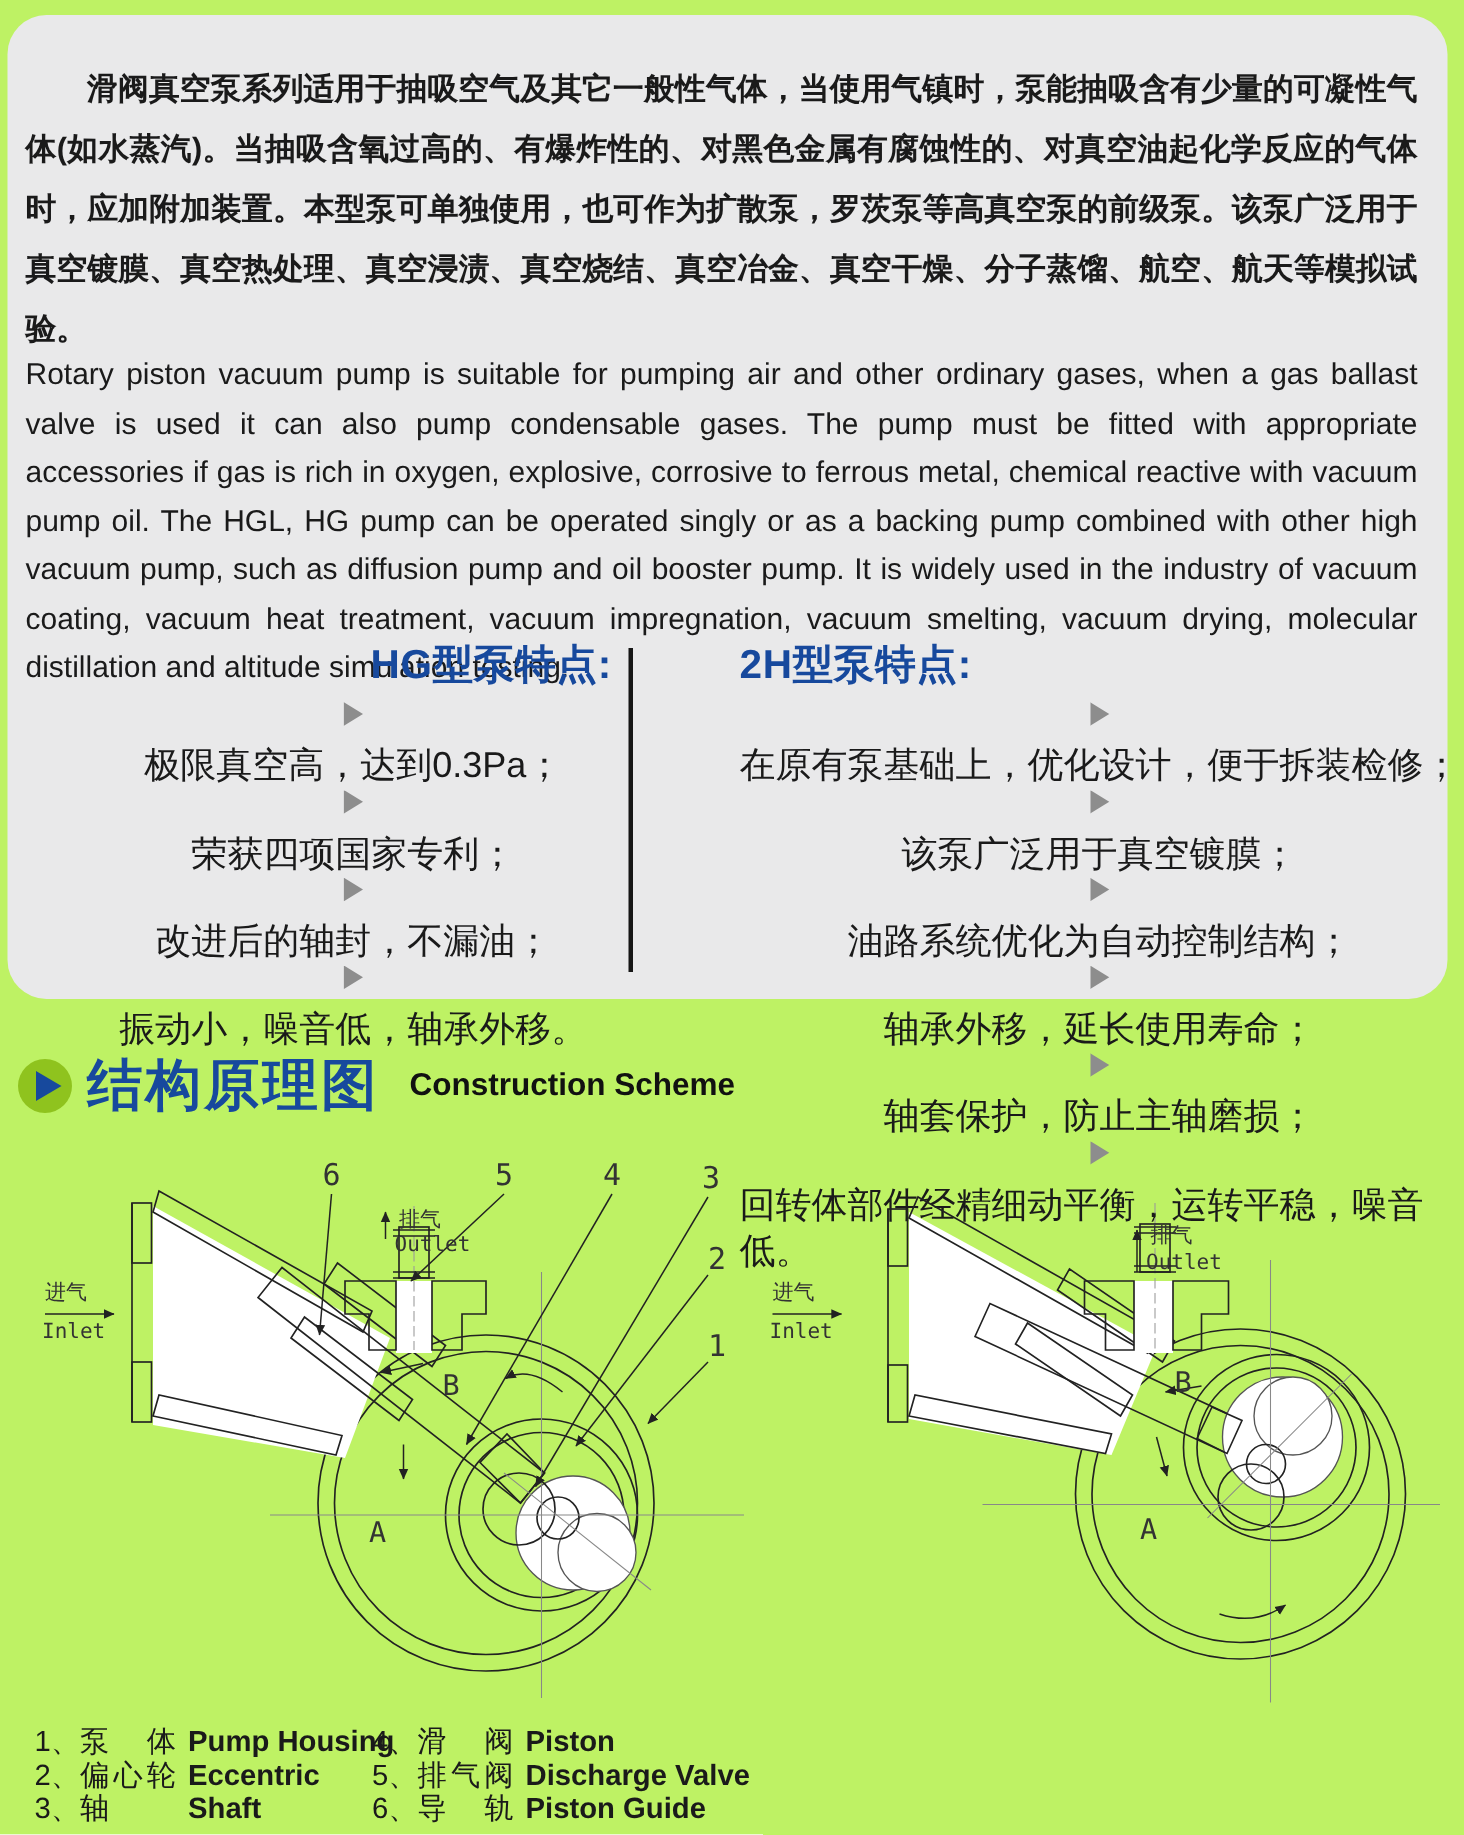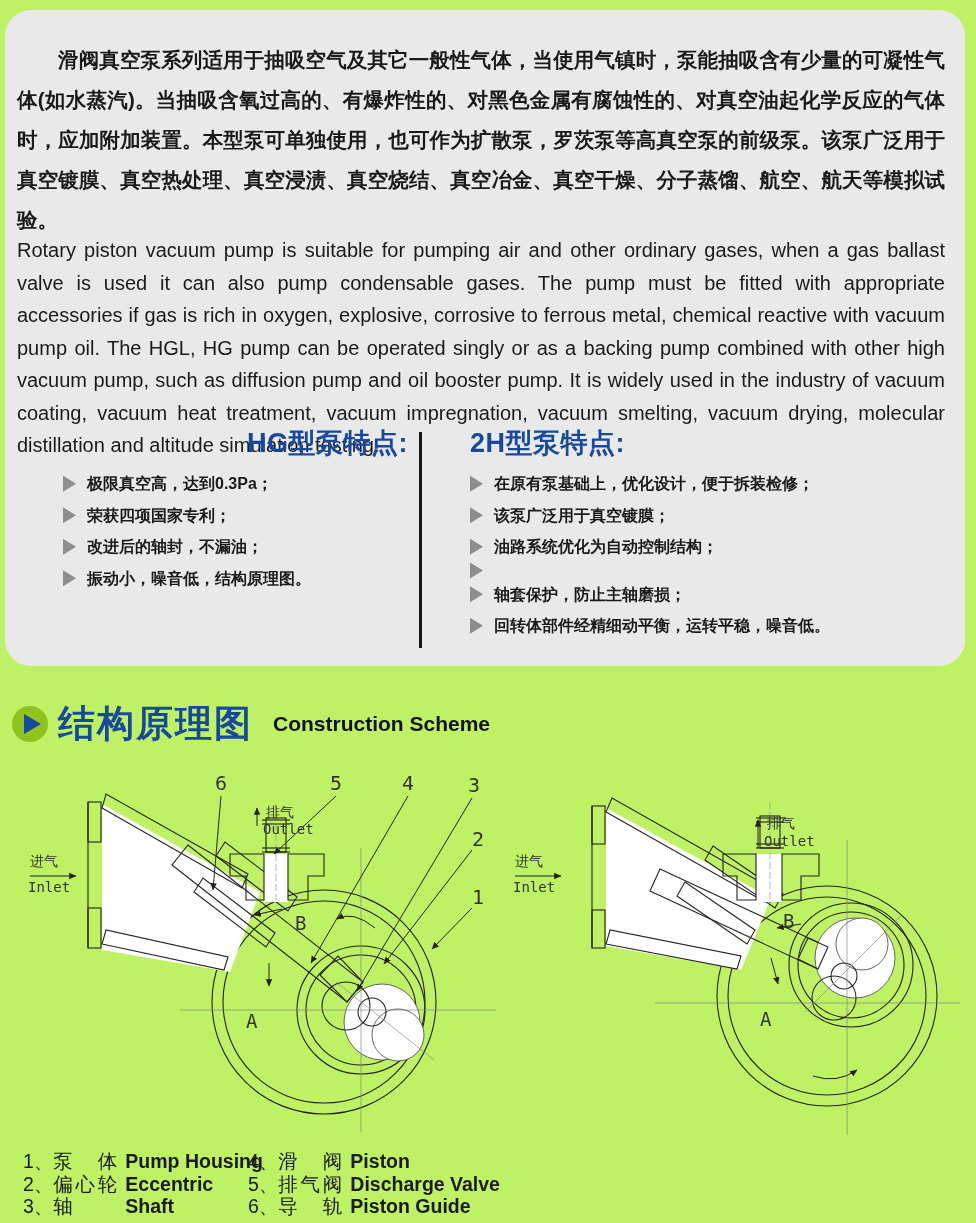--- a/index.html
+++ b/index.html
@@ -12,26 +12,26 @@
   .intro-cn{position:absolute;left:12px;right:20px;top:30px;margin:0;
             font-size:20.5px;font-weight:700;line-height:40px;
             text-align:justify;text-indent:2em;}
   .intro-en{position:absolute;left:12px;right:20px;top:224px;margin:0;
             font-size:20px;font-weight:400;line-height:32.5px;text-align:justify;}
 
   
   .features{position:absolute;left:0;top:418px;width:960px;}
   .feat-col{position:absolute;top:0;}
   .feat-hg{left:58px;width:345px;text-align:right;}
-  .feat-2h{left:465px;width:480px;}
+  .feat-2h{left:488px;width:480px;}
   .feat-title{margin:0 0 10px 0;font-size:27px;line-height:30px;
               color:#17499d;font-weight:700;letter-spacing:.5px;}
   .feat-list{list-style:none;margin:0;padding:0;}
   .feat-item{display:flex;align-items:center;gap:11px;
-             font-size:16px;font-weight:700;line-height:31.5px;}
+             font-size:24px;font-weight:400;line-height:31.5px;flex-direction:column;}
   .tri{width:13px;height:16px;background:#8d8d8d;flex:none;
        clip-path:polygon(0 0,100% 50%,0 100%);}
   .feat-divider{position:absolute;left:414px;top:4px;width:3px;height:216px;background:#161616;}
 
   
   .sec-header{position:absolute;left:12px;top:702px;height:44px;display:flex;align-items:center;}
   .play-icon{width:36px;height:36px;border-radius:50%;background:#8fc31e;position:relative;flex:none;}
   .play-icon::after{content:"";position:absolute;left:12px;top:8px;width:0;height:0;
        border-left:17px solid #17499d;border-top:10px solid transparent;border-bottom:10px solid transparent;}
   .sec-title-cn{font-size:37px;font-weight:700;color:#17499d;margin-left:10px;letter-spacing:2px;white-space:nowrap;}
@@ -78,21 +78,21 @@
           <li class="feat-item">
               <span class="tri"></span>
               <span>荣获四项国家专利；</span>
             </li>
           <li class="feat-item">
               <span class="tri"></span>
               <span>改进后的轴封，不漏油；</span>
             </li>
           <li class="feat-item">
               <span class="tri"></span>
-              <span>振动小，噪音低，结构原理图。</span>
+              <span>振动小，噪音低，轴承外移。</span>
             </li>
         </ul>
       </div>
       <div class="feat-divider"></div>
       <div class="feat-col feat-2h">
         <h2 class="feat-title">2H型泵特点:</h2>
         <ul class="feat-list">
           <li class="feat-item">
               <span class="tri"></span>
               <span>在原有泵基础上，优化设计，便于拆装检修；</span>
@@ -100,20 +100,21 @@
           <li class="feat-item">
               <span class="tri"></span>
               <span>该泵广泛用于真空镀膜；</span>
             </li>
           <li class="feat-item">
               <span class="tri"></span>
               <span>油路系统优化为自动控制结构；</span>
             </li>
           <li class="feat-item">
               <span class="tri"></span>
+              <span>轴承外移，延长使用寿命；</span>
             </li>
           <li class="feat-item">
               <span class="tri"></span>
               <span>轴套保护，防止主轴磨损；</span>
             </li>
           <li class="feat-item">
               <span class="tri"></span>
               <span>回转体部件经精细动平衡，运转平稳，噪音低。</span>
             </li>
         </ul>

